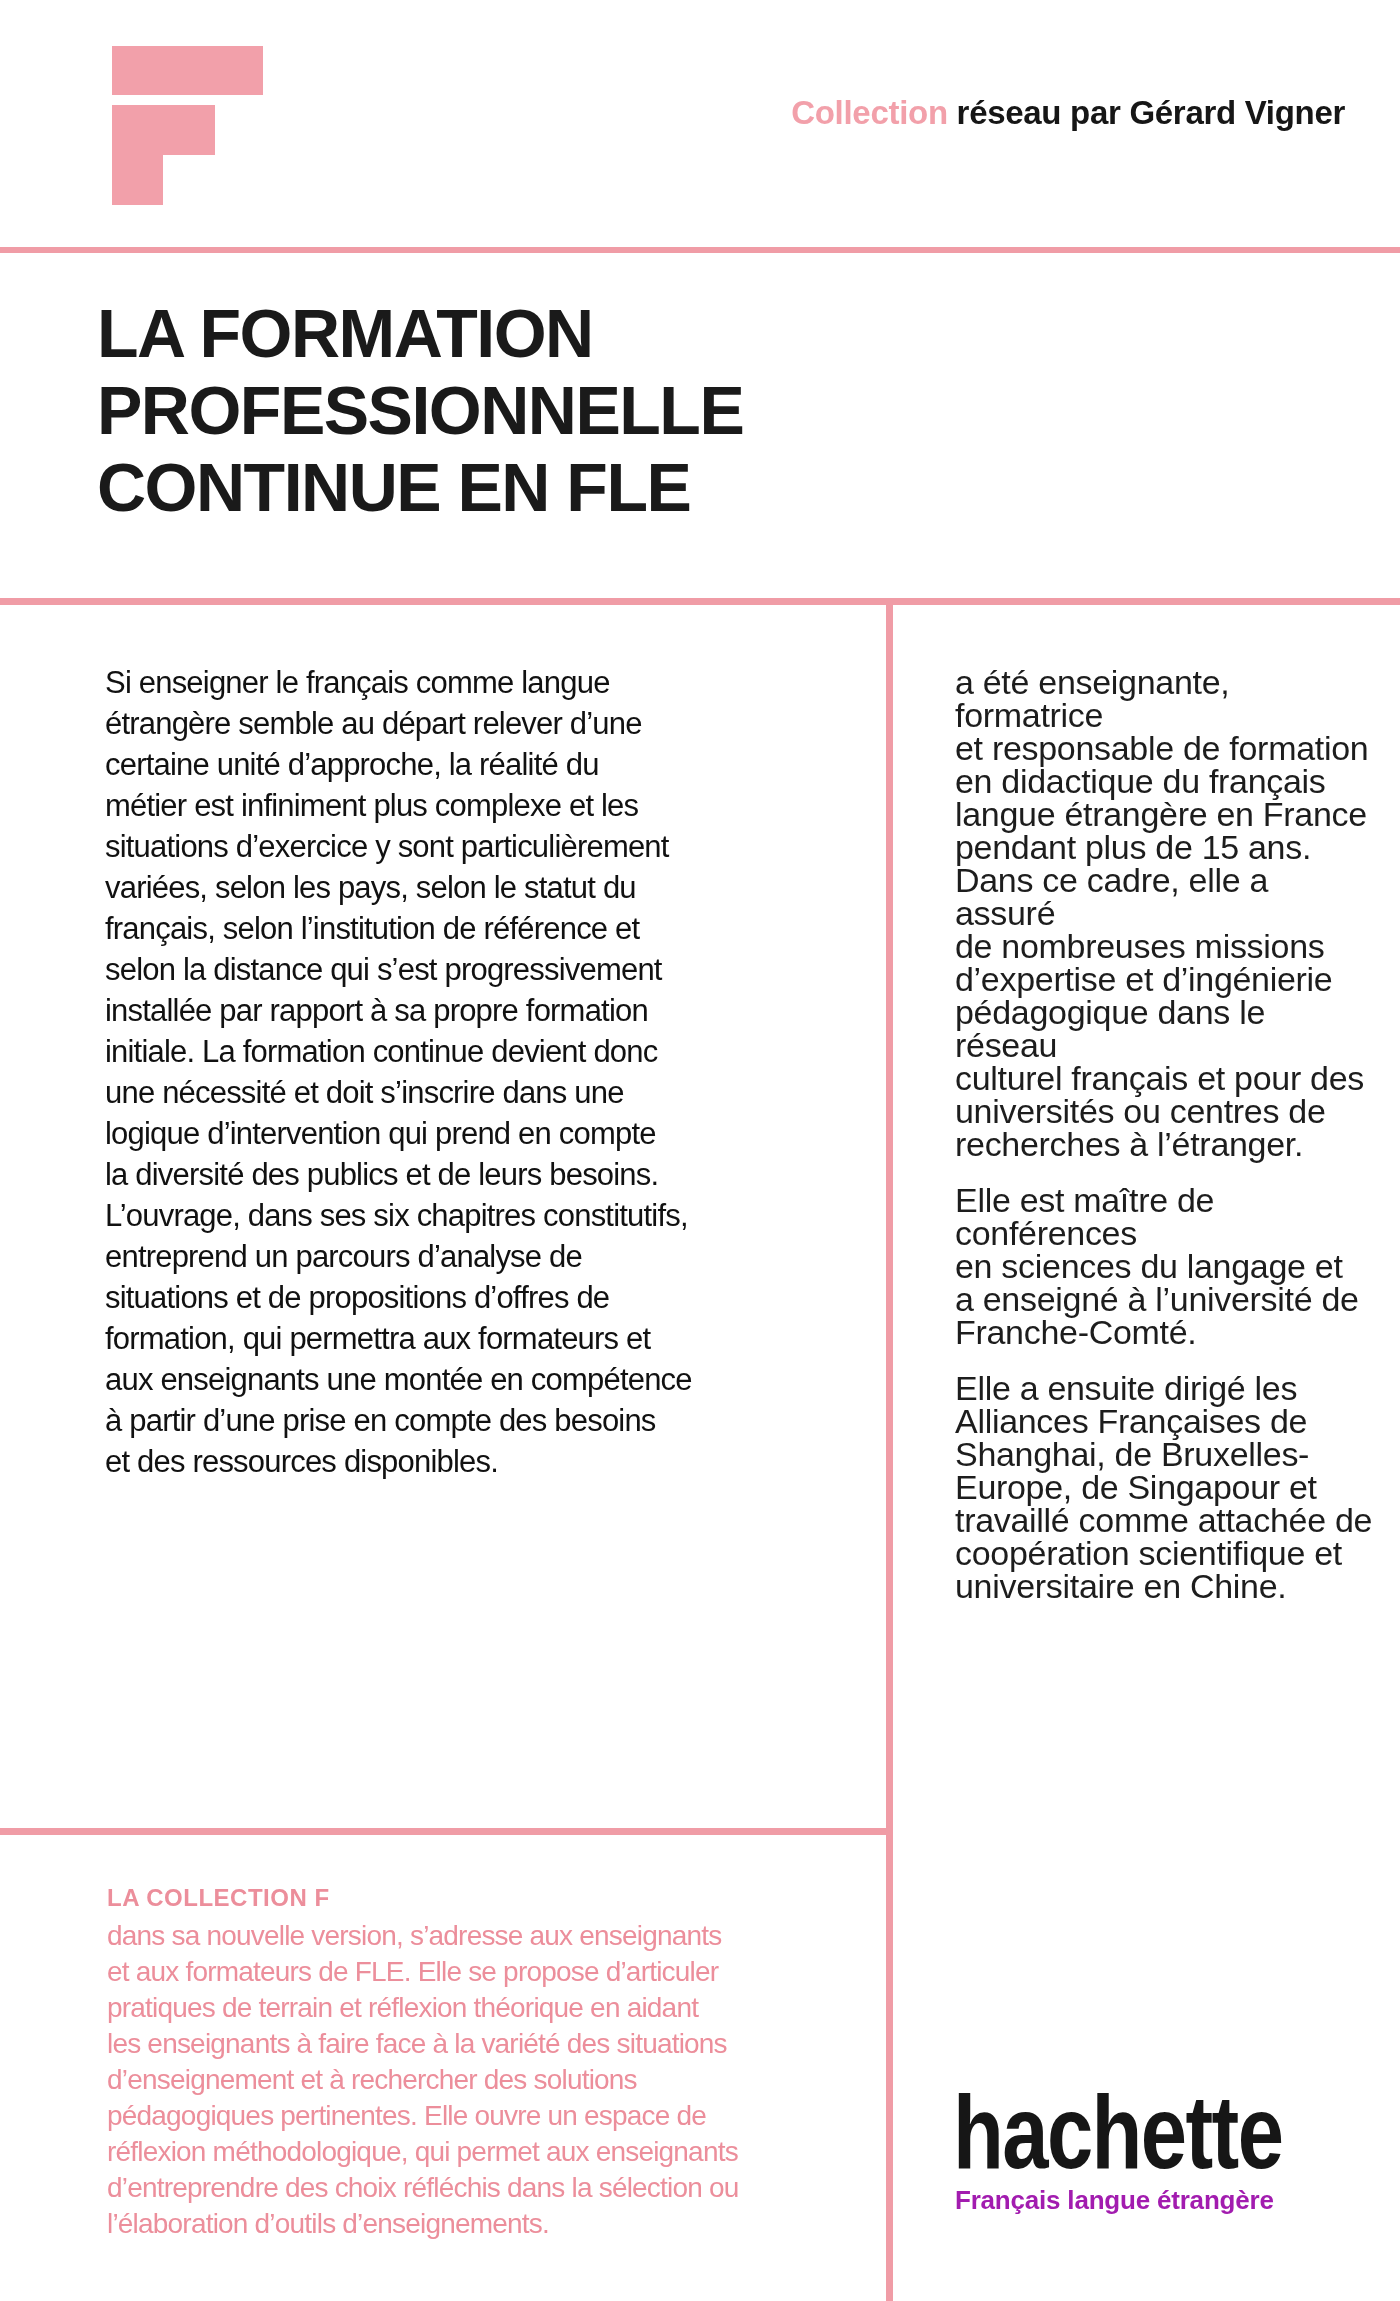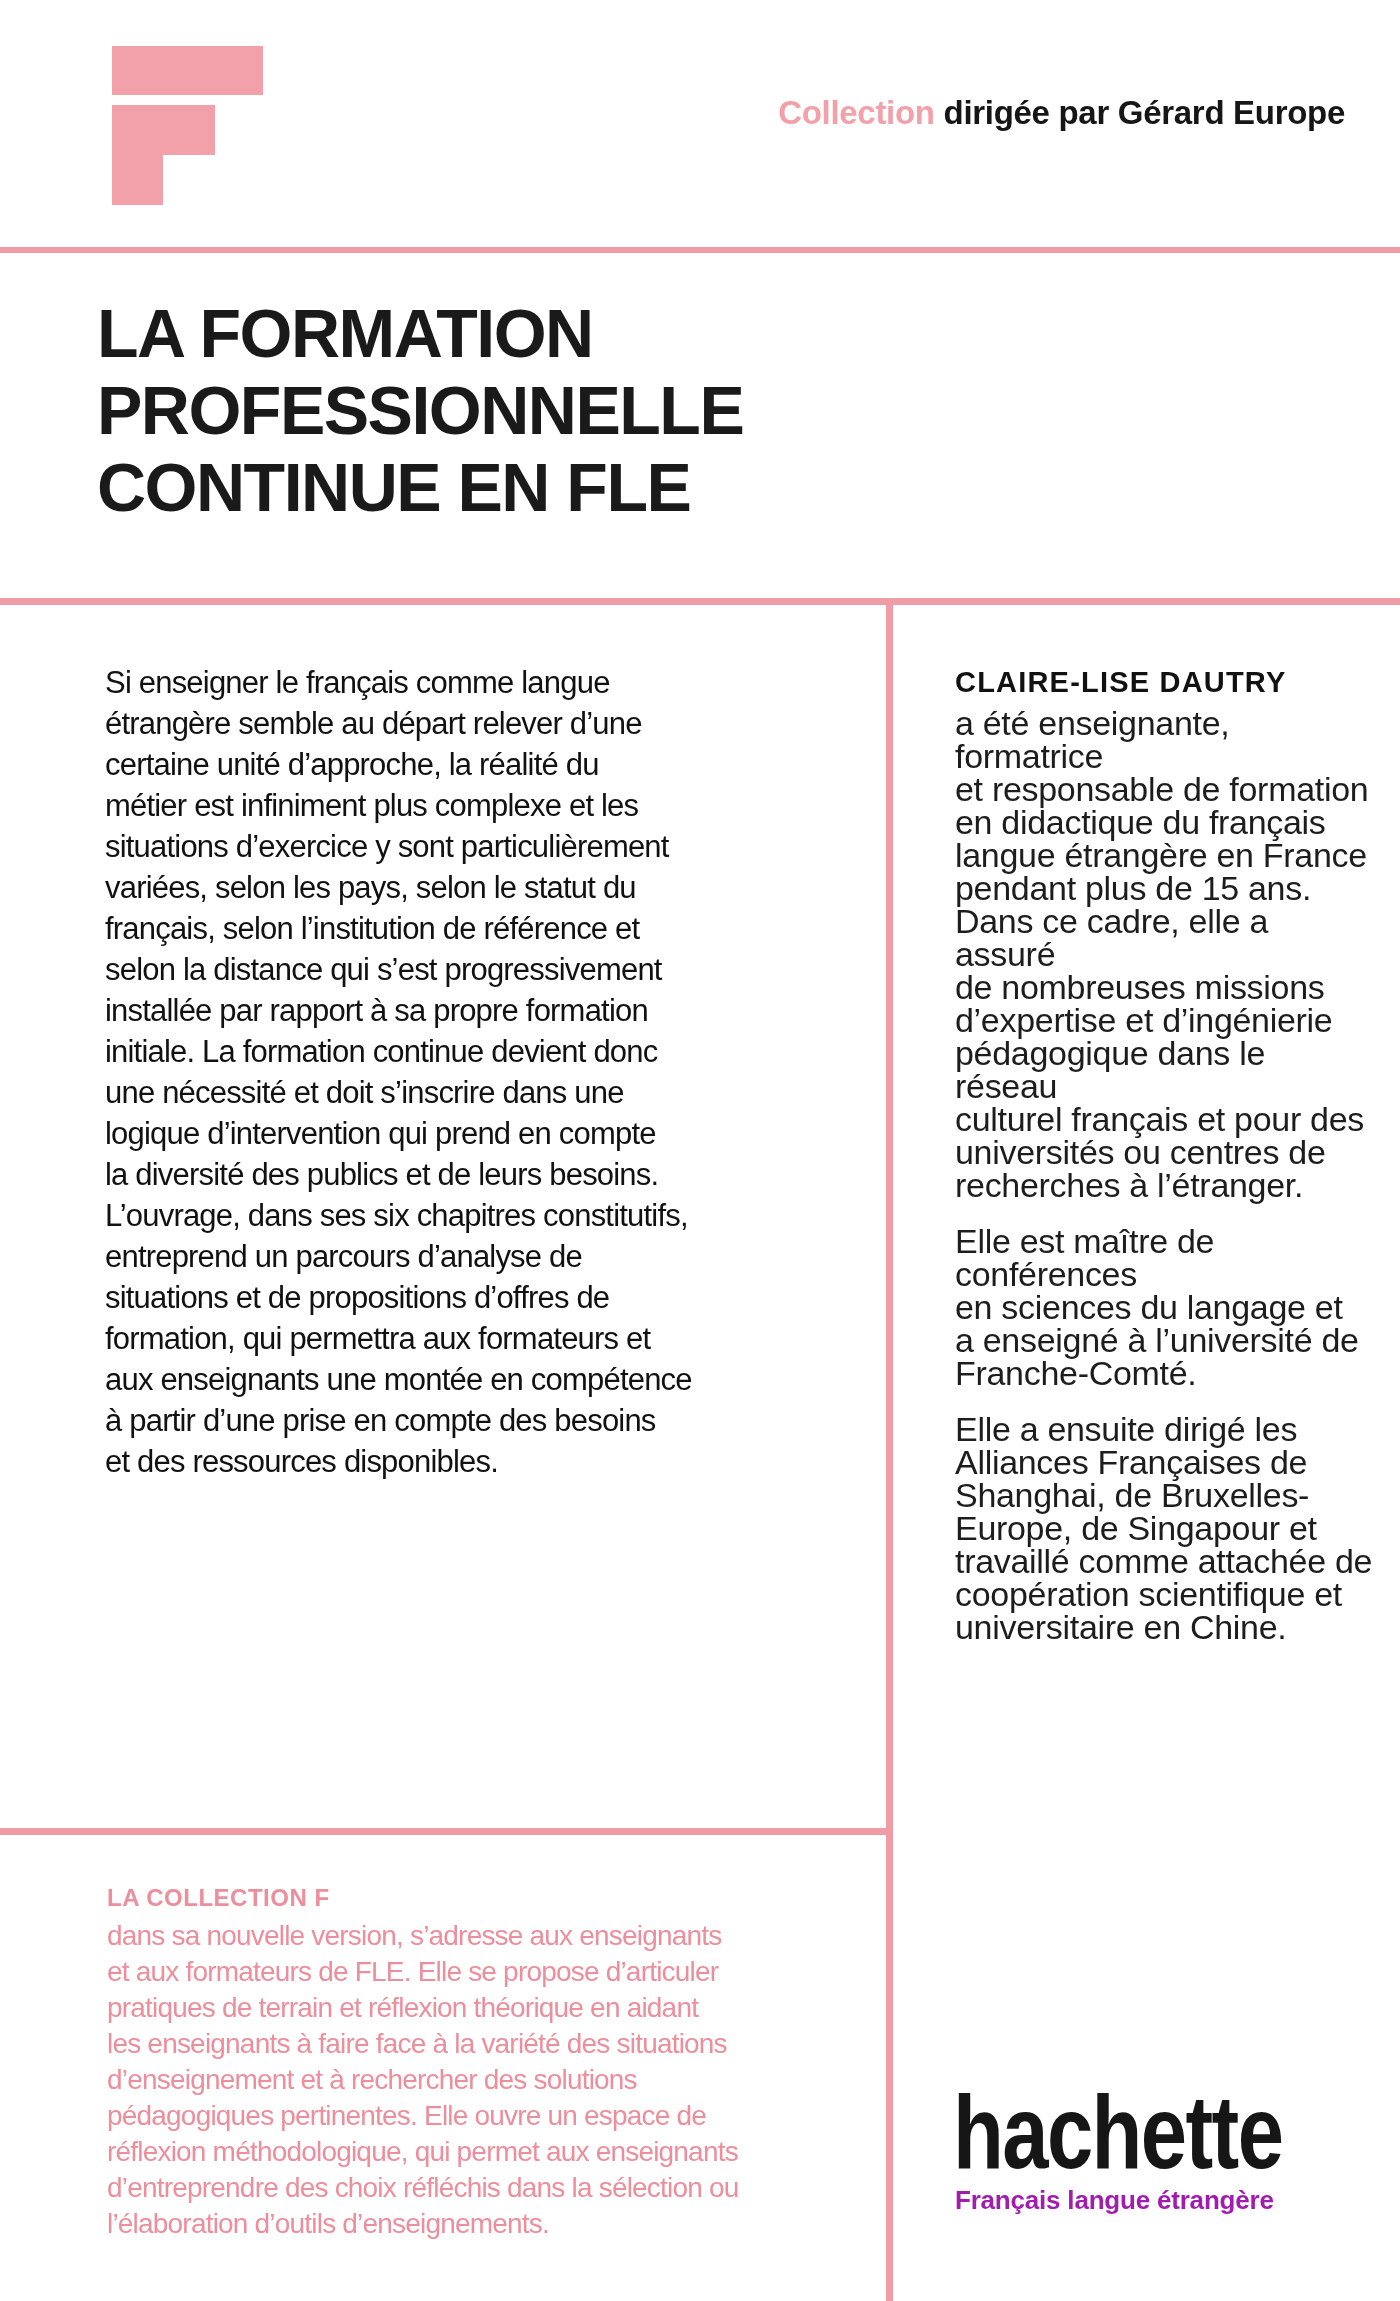--- a/index.html
+++ b/index.html
@@ -80,21 +80,21 @@
 <body>
 
 <div class="page">
 
   <div class="f-logo">
     <div class="bar"></div>
     <div class="arm"></div>
     <div class="stem"></div>
   </div>
 
-  <div class="collection-note"><span class="pink">Collection</span><span> dirigée par Gérard Europe</span></div>
+  <div class="collection-note"><span class="pink">Collection</span><span> réseau par Gérard Vigner</span></div>
 
   <div class="rule rule-top"></div>
 
   <h1 class="title prewrap">LA FORMATION
 PROFESSIONNELLE
 CONTINUE EN FLE</h1>
 
   <div class="rule rule-mid"></div>
   <div class="vrule"></div>
 
@@ -113,21 +113,20 @@
 la diversité des publics et de leurs besoins.
 L’ouvrage, dans ses six chapitres constitutifs,
 entreprend un parcours d’analyse de
 situations et de propositions d’offres de
 formation, qui permettra aux formateurs et
 aux enseignants une montée en compétence
 à partir d’une prise en compte des besoins
 et des ressources disponibles.</div>
 
   <div class="author">
-    <div class="author-name">CLAIRE-LISE DAUTRY</div>
     <p class="prewrap">a été enseignante, formatrice
 et responsable de formation
 en didactique du français
 langue étrangère en France
 pendant plus de 15 ans.
 Dans ce cadre, elle a assuré
 de nombreuses missions
 d’expertise et d’ingénierie
 pédagogique dans le réseau
 culturel français et pour des

